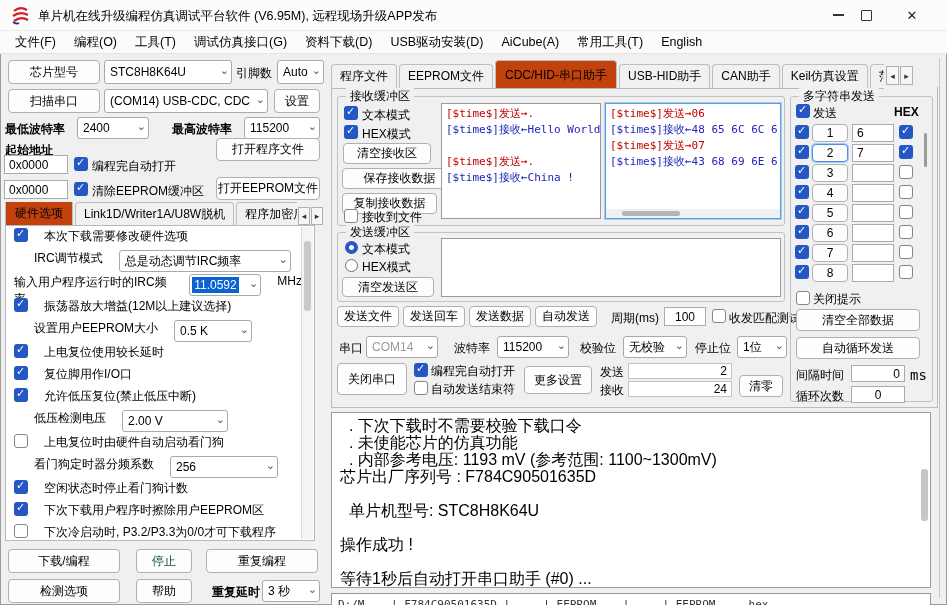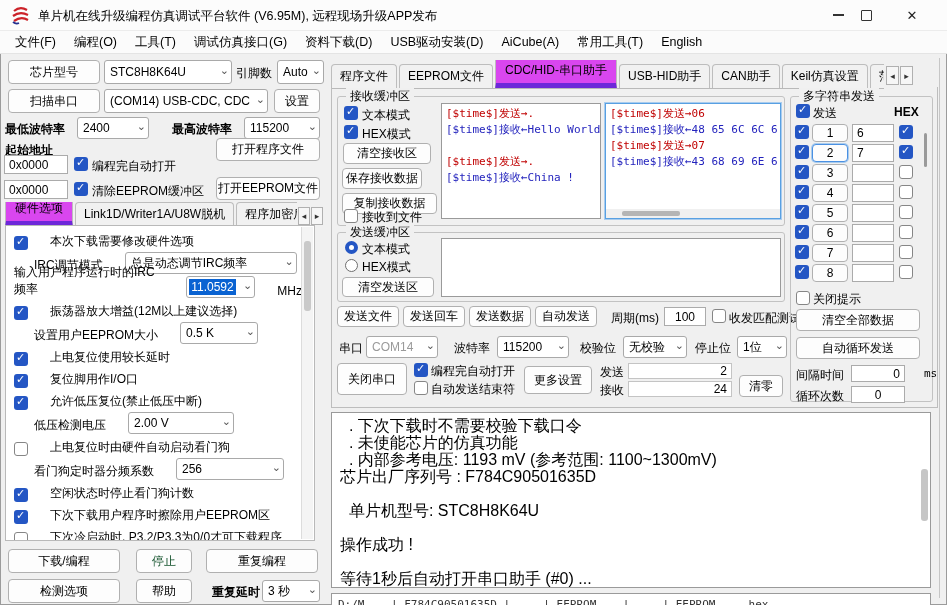--- a/index.html
+++ b/index.html
@@ -18,27 +18,27 @@
   .cb.off{background:#fff;border:1px solid #868686}
   .radio{width:13px;height:13px;border-radius:50%;box-sizing:border-box;background:#fff;flex:none}
   .radio.on{border:4px solid #2456c4}
   .radio.off{border:1px solid #6f6f6f}
   .inp{background:#fff;border:1px solid #ababab;box-sizing:border-box;font-size:12px;display:flex;align-items:center;padding:0 4px;overflow:hidden}
   .ta{background:#fff;border:1px solid #9a9a9a;box-sizing:border-box;font-family:"DejaVu Sans Mono","Liberation Mono",monospace;font-size:11px;line-height:16px;padding:2px 4px;overflow:hidden}
   .group{position:absolute;border:1px solid #c2c2c2;border-radius:3px;box-sizing:border-box}
   .glabel{position:absolute;top:-9px;left:8px;background:#f0f0f0;padding:0 4px;font-size:12px;white-space:nowrap}
   .tabs{position:absolute;display:flex;align-items:flex-end;overflow:hidden;border-bottom:1px solid #b9b9b9}
   .tab{flex:none;background:#f1f1f1;border:1px solid #bdbdbd;border-bottom:none;border-radius:4px 4px 0 0;padding:3px 8px 3px;font-size:12px;margin-right:2px;white-space:nowrap;color:#000}
-  .tab.active{background:#d946ef;padding:6px 9px 4px;margin-bottom:-1px;border-bottom:6px solid #6d28d9}
+  .tab.active{background:#c2410c;padding:6px 9px 4px;margin-bottom:-1px;border-bottom:1px solid #6d28d9}
   .sbtn{display:inline-flex;align-items:center;justify-content:center;background:#f6f6f6;border:1px solid #b0b0b0;font-size:9px;color:#333;box-sizing:border-box}
   .red{color:#c00000}
   .blue{color:#2323bd}
   .tline{white-space:pre;height:16px}
   .logline{white-space:pre;height:17px;font-size:16px}
-  .hr{display:flex;align-items:flex-end;gap:22px;font-size:12px;position:relative;padding-left:6px}
+  .hr{display:flex;align-items:flex-start;gap:16px;font-size:12px;position:relative;padding-left:6px}
 </style>
 </head>
 <body>
 
 <div id="app">
 
   <div class="abs" style="left:0;top:0;width:947px;height:30px;background:#fcfcfc;border-bottom:1px solid #ececec">
     <span class="abs" style="left:10px;top:5px;width:20px;height:20px">
       <svg width="20" height="20" viewBox="0 0 20 20">
         <path d="M4 6 Q10 1 17 5" stroke="#cc2229" stroke-width="2.2" fill="none"></path>
@@ -222,21 +222,21 @@
   <span class="sbtn abs" style="left:900px;top:66px;width:13px;height:19px">▸</span>
   <div class="abs" style="left:331px;top:87px;width:607px;height:321px;border:1px solid #bdbdbd;border-top:none;box-sizing:border-box"></div>
 
   <div class="group" style="left:337px;top:96px;width:448px;height:130px">
     <span class="glabel">接收缓冲区</span>
     <span class="cb on" style="position:absolute;left:6px;top:9px"></span>
     <span class="lbl" style="left:24px;top:10px">文本模式</span>
     <span class="cb on" style="position:absolute;left:6px;top:28px"></span>
     <span class="lbl" style="left:24px;top:29px">HEX模式</span>
     <span class="btn" style="position:absolute;left:5px;top:46px;width:88px;height:21px">清空接收区</span>
-    <span class="btn" style="position:absolute;left:4px;top:71px;width:80px;height:21px">保存接收数据</span>
+    <span class="btn" style="position:absolute;left:4px;top:71px;width:115px;height:21px">保存接收数据</span>
     <span class="btn" style="position:absolute;left:4px;top:96px;width:95px;height:21px">复制接收数据</span>
     <span class="cb off" style="position:absolute;left:6px;top:112px"></span>
     <span class="lbl" style="left:24px;top:112px">接收到文件</span>
 
     <div class="ta" style="position:absolute;left:103px;top:6px;width:160px;height:116px">
       <div class="tline red">[$time$]发送→.</div>
       <div class="tline blue">[$time$]接收←Hello World !</div>
       <div class="tline"></div>
       <div class="tline red">[$time$]发送→.</div>
       <div class="tline blue">[$time$]接收←China !</div>
@@ -351,21 +351,21 @@
     <span class="cb off" style="position:absolute;left:108px;top:168px"></span>
 
     <div style="position:absolute;left:133px;top:36px;width:3px;height:34px;background:#9a9a9a;border-radius:2px"></div>
 
     <span class="cb off" style="position:absolute;left:5px;top:194px"></span>
     <span class="lbl" style="left:22px;top:194px">关闭提示</span>
     <span class="btn" style="position:absolute;left:5px;top:212px;width:124px;height:22px">清空全部数据</span>
     <span class="btn" style="position:absolute;left:5px;top:240px;width:124px;height:22px">自动循环发送</span>
     <span class="lbl" style="left:5px;top:270px">间隔时间</span>
     <div class="inp" style="position:absolute;left:60px;top:268px;width:54px;height:17px;justify-content:flex-end">0</div>
-    <span class="lbl" style="left:133px;top:270px;font-family:'DejaVu Sans Mono',monospace;font-size:11px">ms</span>
+    <span class="lbl" style="left:119px;top:270px;font-family:'DejaVu Sans Mono',monospace;font-size:14px">ms</span>
     <span class="lbl" style="left:5px;top:291px">循环次数</span>
     <div class="inp" style="position:absolute;left:60px;top:289px;width:54px;height:17px;justify-content:center">0</div>
   </div>
 
   <div class="abs" style="left:331px;top:412px;width:600px;height:176px;background:#fff;border:1px solid #9a9a9a;box-sizing:border-box;padding:3px 8px;overflow:hidden">
     <div class="logline">  . 下次下载时不需要校验下载口令</div>
     <div class="logline">  . 未使能芯片的仿真功能</div>
     <div class="logline">  . 内部参考电压: 1193 mV (参考范围: 1100~1300mV)</div>
     <div class="logline">芯片出厂序列号 : F784C90501635D</div>
     <div class="logline"></div>

